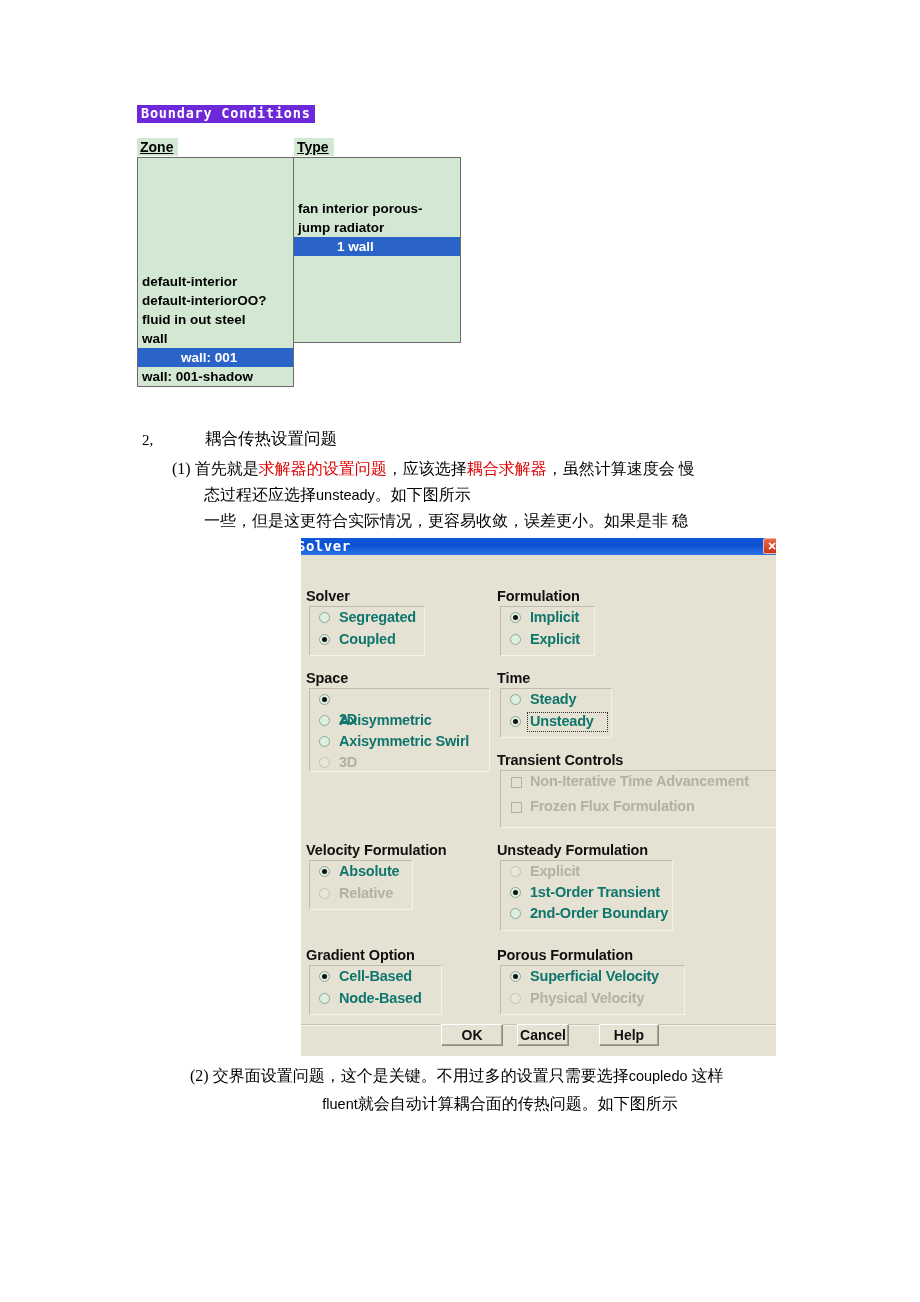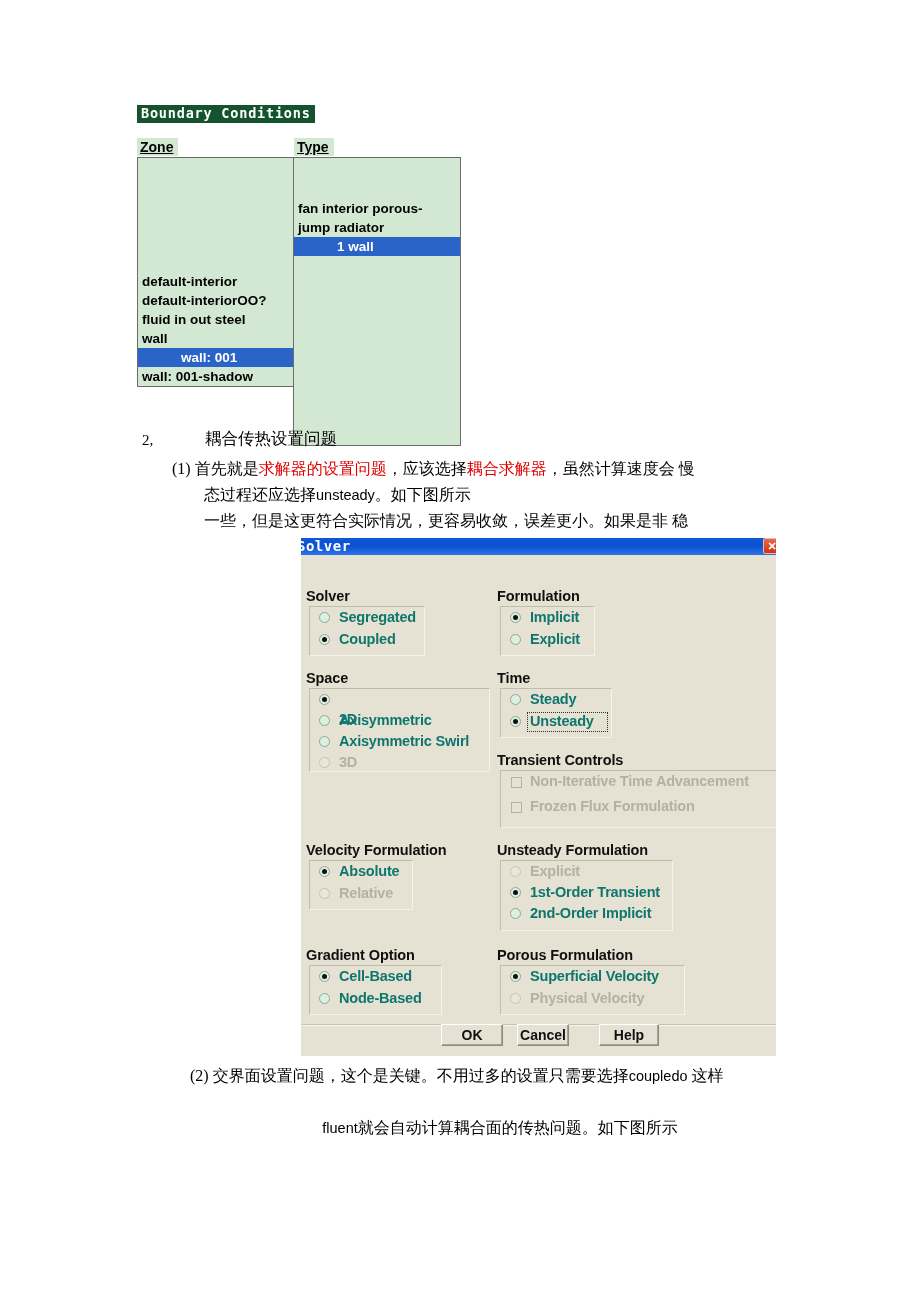--- a/index.html
+++ b/index.html
@@ -17,21 +17,21 @@
 
   
   #bc-panel {
     position: absolute;
     left: 137px;
     top: 104px;
     width: 325px;
   }
   #bc-title {
     display: inline-block;
-    background: #14532d;
+    background: #6d28d9;
     color: #ffffff;
     font-family: "DejaVu Sans Mono", "Liberation Mono", monospace;
     font-size: 13.5px;
     font-weight: bold;
     letter-spacing: 0.8px;
     padding: 1px 4px 2px 4px;
     line-height: 15px;
   }
   #bc-headers {
     position: relative;
@@ -69,21 +69,21 @@
     box-sizing: border-box;
   }
   #bc-zone-list {
     left: 0px;
     width: 157px;
     height: 230px;
   }
   #bc-type-list {
     left: 156px;
     width: 168px;
-    height: 289px;
+    height: 186px;
   }
   .bc-rows {
     position: absolute;
     left: 0;
     right: 0;
   }
   #bc-zone-rows { top: 114px; }
   #bc-type-rows { top: 41px; }
   .bc-row {
     line-height: 19px;
@@ -128,21 +128,21 @@
 
   #para-2-block {
     left: 190px;
     top: 1062px;
     width: 620px;
     font-size: 16px;
     line-height: 27px;
     text-align: center;
   }
   #para-2-block .l1 { display: block; text-align: left; }
-  #para-2-block .l2 { display: block; text-align: center; margin-top: 24px; }
+  #para-2-block .l2 { display: block; text-align: center; }
 
   
   #solver-dialog {
     position: absolute;
     left: 301px;
     top: 538px;
     width: 475px;
     height: 518px;
     background: #e6e2d3;
     font-family: "Liberation Sans", sans-serif;
@@ -393,21 +393,21 @@
     <div class="radio dim" style="left:18px; top:333px;"></div>
     <div class="opt dim" style="left:38px; top:330px;">Relative</div>
 
     <div class="grp-label" style="left:196px; top:287px;">Unsteady Formulation</div>
     <div class="grp-box inset" style="left:199px; top:305px; width:173px; height:71px;"></div>
     <div class="radio dim" style="left:209px; top:311px;"></div>
     <div class="opt dim" style="left:229px; top:308px;">Explicit</div>
     <div class="radio checked" style="left:209px; top:332px;"></div>
     <div class="opt" style="left:229px; top:329px;">1st-Order Transient</div>
     <div class="radio" style="left:209px; top:353px;"></div>
-    <div class="opt" style="left:229px; top:350px;">2nd-Order Implicit</div>
+    <div class="opt" style="left:229px; top:350px;">2nd-Order Boundary</div>
 
     <div class="grp-label" style="left:5px; top:392px;">Gradient Option</div>
     <div class="grp-box inset" style="left:8px; top:410px; width:133px; height:50px;"></div>
     <div class="radio checked" style="left:18px; top:416px;"></div>
     <div class="opt" style="left:38px; top:413px;">Cell-Based</div>
     <div class="radio" style="left:18px; top:438px;"></div>
     <div class="opt" style="left:38px; top:435px;">Node-Based</div>
 
     <div class="grp-label" style="left:196px; top:392px;">Porous Formulation</div>
     <div class="grp-box inset" style="left:199px; top:410px; width:185px; height:50px;"></div>

